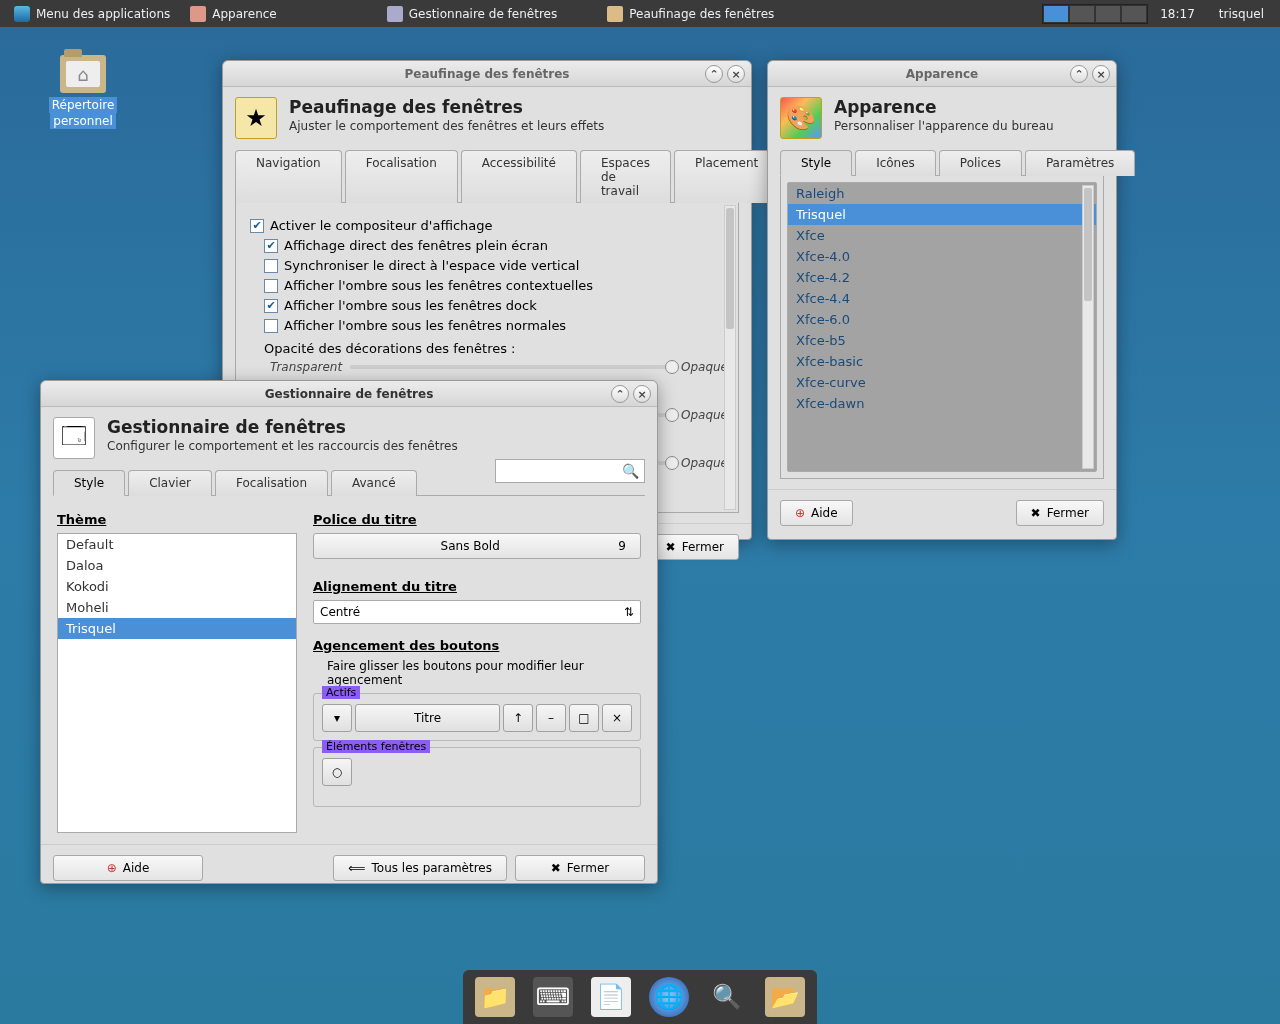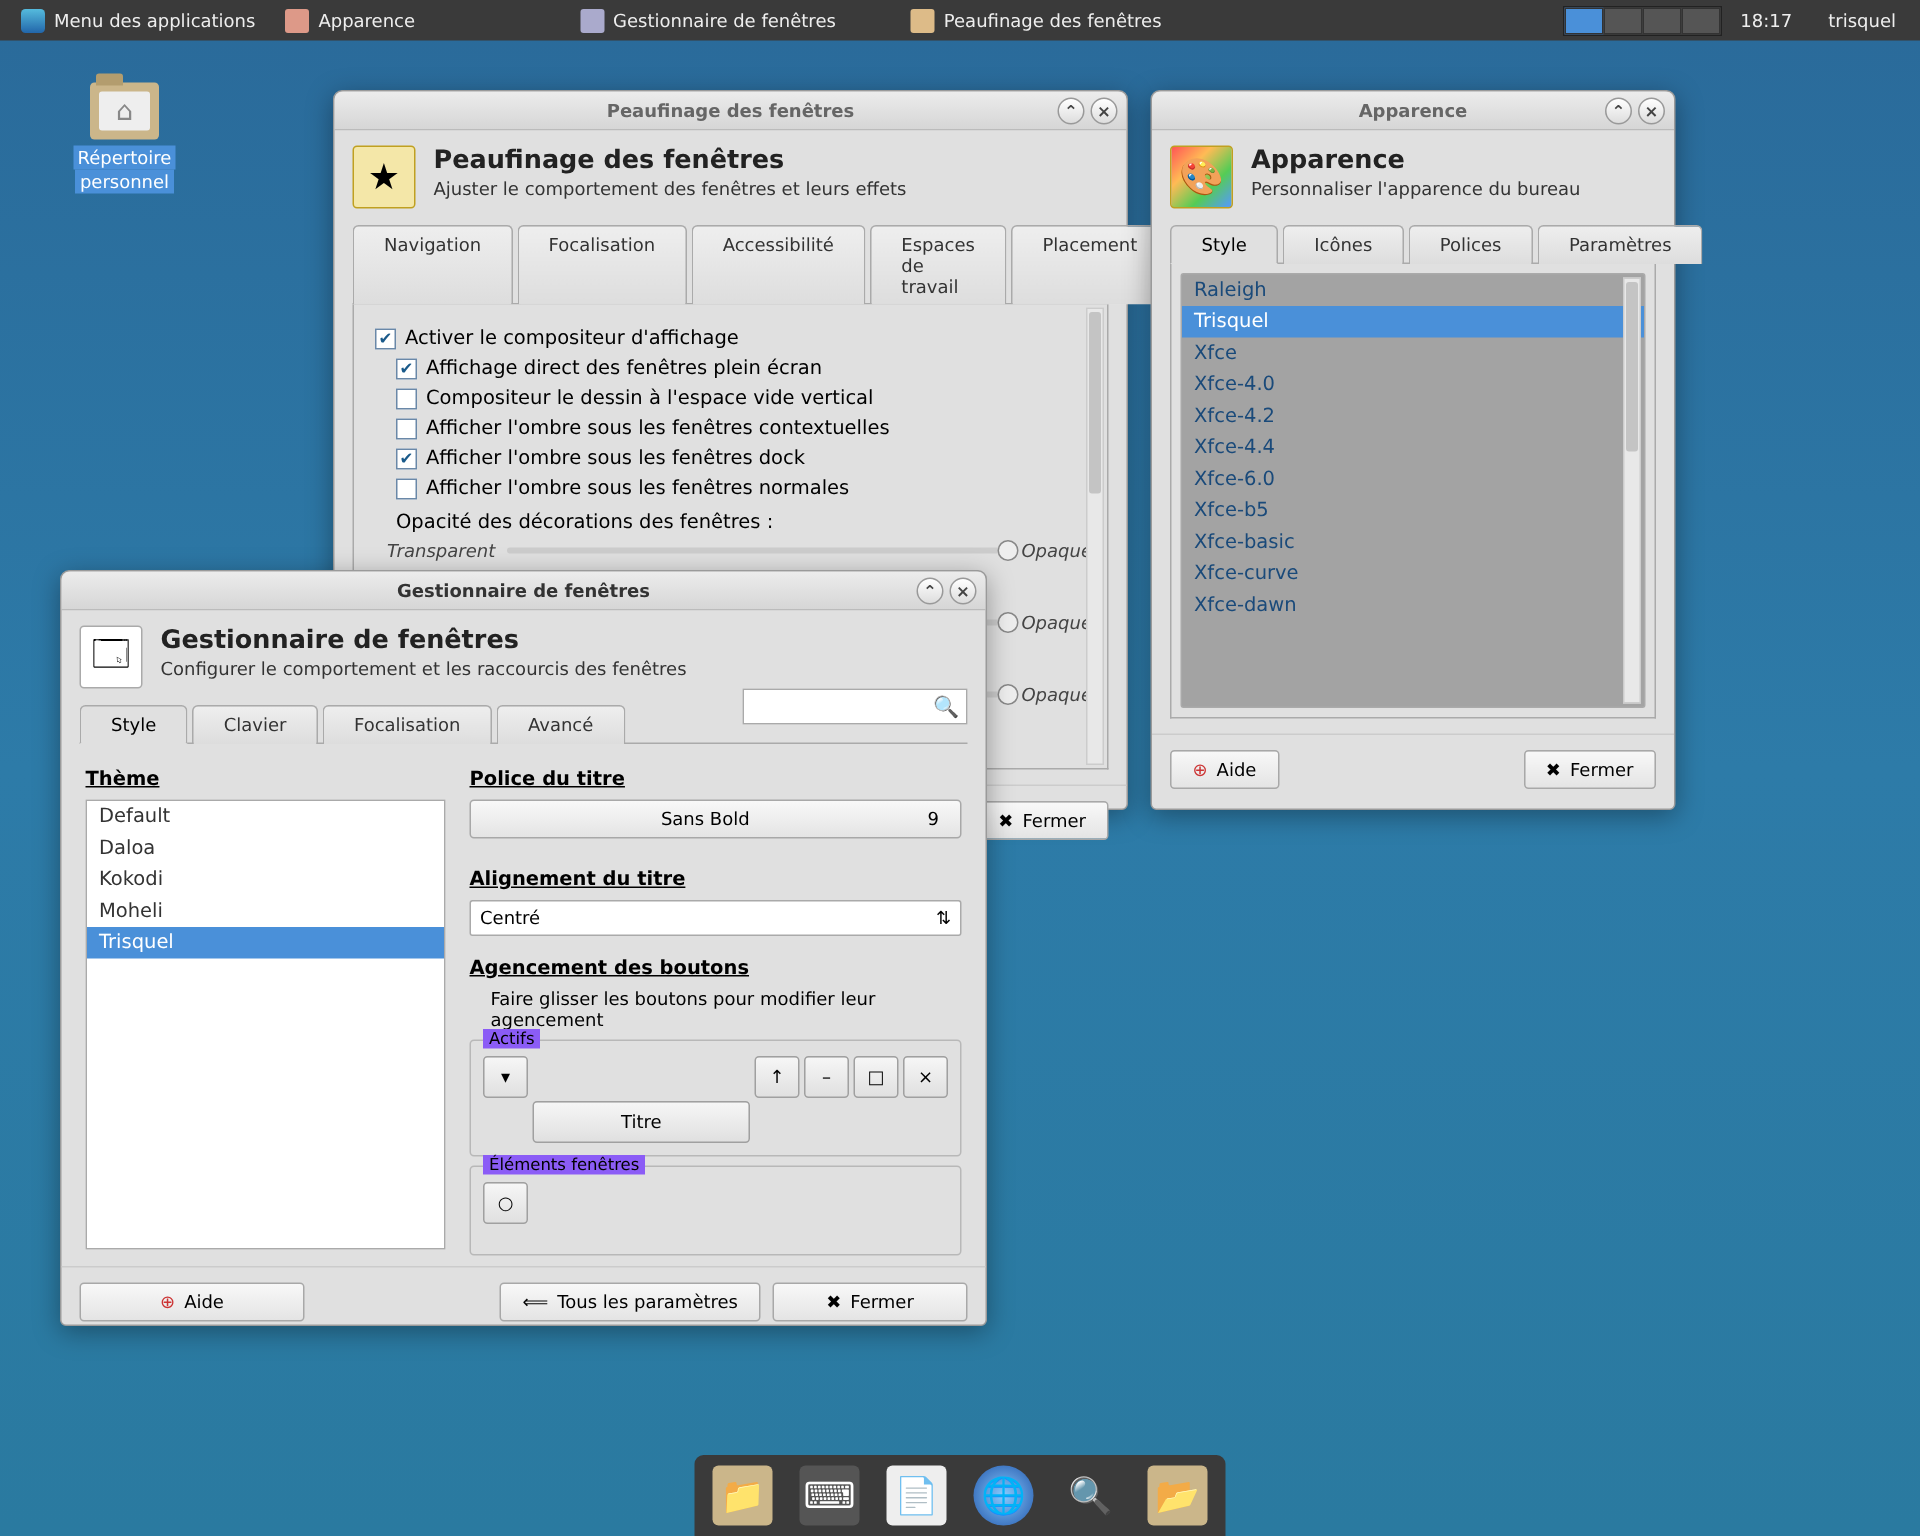--- a/index.html
+++ b/index.html
@@ -47,21 +47,21 @@
   
   .tabs { display:flex; gap:3px; border-bottom:1px solid #aaa; }
   .tab { background:linear-gradient(#eee,#ddd); border:1px solid #aaa; border-bottom:none; padding:5px 20px; border-radius:4px 4px 0 0; font-size:12px; color:#333; cursor:pointer; position:relative; top:1px;}
   .tab.active { background:#E0E0E0; border-bottom:1px solid #E0E0E0; color:#000;}
   .tab-content { border:1px solid #aaa; border-top:none; padding:10px; background:#E0E0E0; }
   
   .chk-row { display:flex; align-items:center; gap:6px; margin:5px 0 5px 4px; font-size:13px; }
   .chk-row.indent { margin-left:18px; }
   .chk { width:14px; height:14px; border:1px solid #6a88a8; background:#fff; display:inline-flex; align-items:center; justify-content:center; font-size:11px; color:#1a5a8a; }
   .chk.checked:after { content:"✔"; }
-  .slider-row { display:flex; align-items:center; gap:8px; margin:4px 0 4px 12px; font-size:12px;}
+  .slider-row { display:flex; align-items:center; gap:8px; margin:4px 0 4px 24px; font-size:12px;}
   .slider-row .lbl-i { font-style:italic; color:#444; }
   .slider-track { flex:1; height:4px; background:#ccc; border-radius:2px; position:relative; }
   .slider-thumb { position:absolute; right:-6px; top:-5px; width:14px; height:14px; border-radius:50%; background:#eee; border:1px solid #888;}
   
   .btn { background:linear-gradient(#f8f8f8,#e4e4e4); border:1px solid #a8a8a8; border-radius:3px; padding:5px 14px; font-size:12px; display:inline-flex; align-items:center; gap:6px; cursor:pointer;}
   .footer { display:flex; justify-content:space-between; padding:10px 12px; border-top:1px solid #ccc; align-items:center;}
   
   .listbox { background:#a3a3a3; border:1px solid #aaa; border-radius:2px; height:290px; overflow-y:auto; font-size:13px; position:relative;}
   .list-item { padding:3px 8px; color:#1a4a7a; cursor:pointer;}
   .list-item.sel { background:#4a90d9; color:#fff; }
@@ -69,21 +69,21 @@
   
   .wm-left-col { width:240px; }
   .wm-right-col { flex:1; }
   .wm-theme-list { background:#fff; border:1px solid #aaa; height:300px; font-size:13px;}
   .wm-theme-list .list-item { color:#333; }
   .wm-theme-list .list-item.sel { background:#4a90d9; color:#fff; }
   .font-btn { width:100%; justify-content:space-between; }
   .combo { width:100%; background:#fff; border:1px solid #aaa; border-radius:2px; padding:4px 6px; display:flex; justify-content:space-between; align-items:center; font-size:12px;}
   .button-row { display:flex; gap:3px; }
   .sq-btn { width:30px; height:28px; background:linear-gradient(#f6f6f6,#e0e0e0); border:1px solid #a0a0a0; border-radius:3px; display:flex; align-items:center; justify-content:center; font-size:12px; cursor:pointer;}
-  .titre-btn { flex:1; height:28px; background:linear-gradient(#f6f6f6,#e0e0e0); border:1px solid #a0a0a0; border-radius:3px; display:flex; align-items:center; justify-content:center; font-size:12px;margin-top:30px;}
+  .titre-btn { flex:1; height:28px; background:linear-gradient(#f6f6f6,#e0e0e0); border:1px solid #a0a0a0; border-radius:3px; display:flex; align-items:center; justify-content:center; font-size:12px;}
   .groupbox { border:1px solid #b8b8b8; border-radius:3px; padding:10px 8px 8px; margin-top:6px; position:relative;}
   .groupbox .gb-title { position:absolute; top:-8px; left:8px; background:#8b5cf6; padding:0 4px; font-size:11px;}
   
   .search-box { position:absolute; right:12px; top:52px; width:150px; height:24px; background:#fff; border:1px solid #aaa; display:flex; align-items:center; justify-content:flex-end; padding-right:4px;}
   .search-box .mag { font-size:14px; color:#555;}
   
   .dock { position:absolute; left:50%; transform:translateX(-50%); bottom:0; height:54px; background:#3A3A3A; border-radius:6px 6px 0 0; padding:6px 12px; display:flex; gap:18px; align-items:center;}
   .dock-icon { width:40px; height:40px; display:flex; align-items:center; justify-content:center; font-size:24px; cursor:pointer;}
   
   .scroll-stub { position:absolute; right:2px; top:2px; bottom:2px; width:12px; background:#e8e8e8; border:1px solid #ccc;}
@@ -159,21 +159,21 @@
       <div class="chk-row">
         <span class="chk checked"></span>
         <span>Activer le compositeur d'affichage</span>
       </div>
       <div class="chk-row indent">
         <span class="chk checked"></span>
         <span>Affichage direct des fenêtres plein écran</span>
       </div>
       <div class="chk-row indent">
         <span class="chk"></span>
-        <span>Compositeur le dessin à l'espace vide vertical</span>
+        <span>Synchroniser le direct à l'espace vide vertical</span>
       </div>
       <div class="chk-row indent">
         <span class="chk"></span>
         <span>Afficher l'ombre sous les fenêtres contextuelles</span>
       </div>
       <div class="chk-row indent">
         <span class="chk checked"></span>
         <span>Afficher l'ombre sous les fenêtres dock</span>
       </div>
       <div class="chk-row indent">

